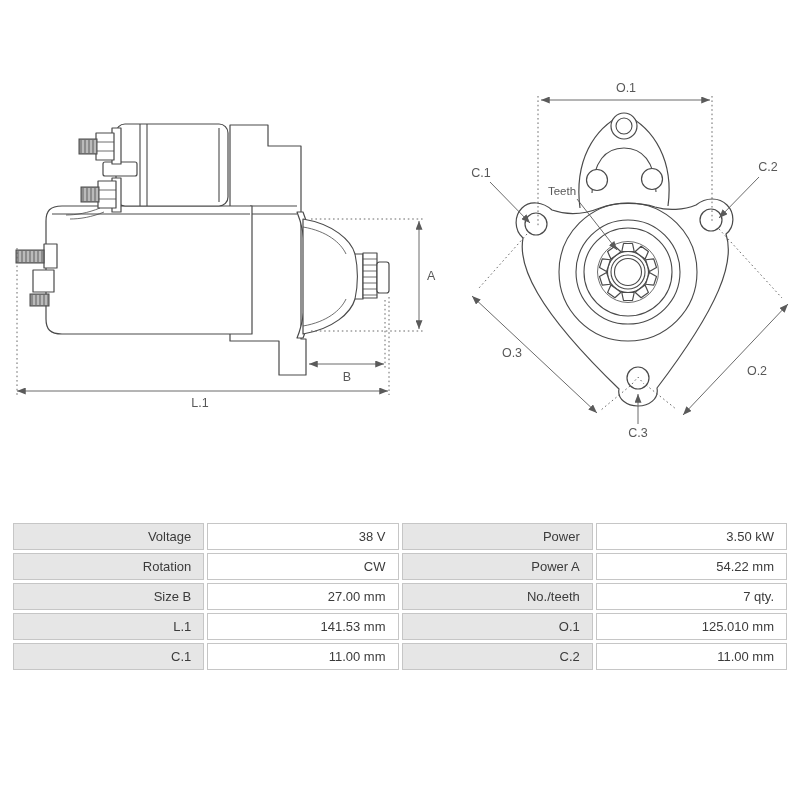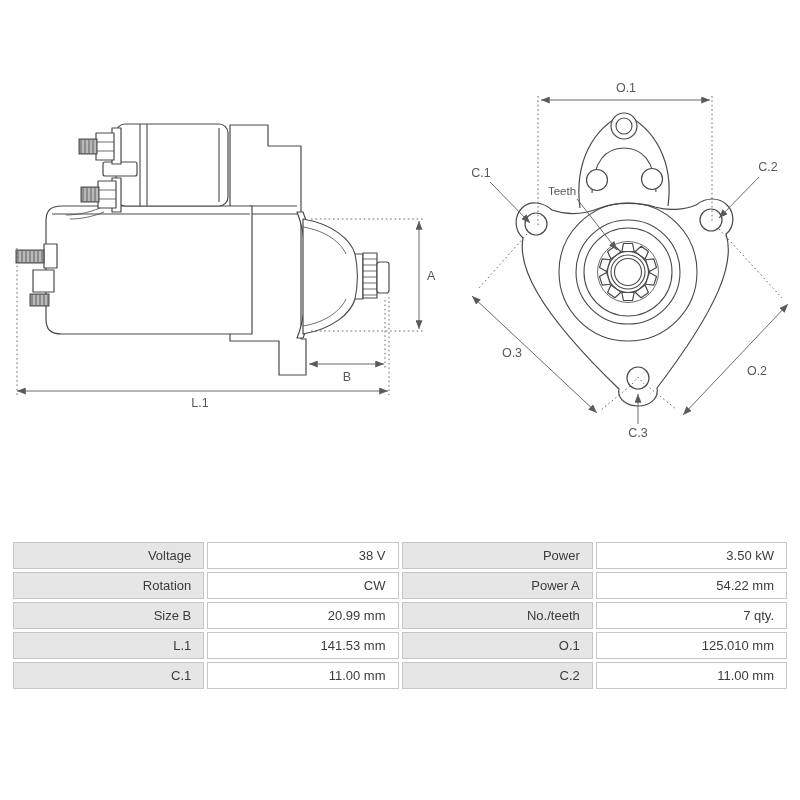--- a/index.html
+++ b/index.html
@@ -12,21 +12,21 @@
   .ln{fill:none;stroke:#4a4a4a;stroke-width:1.1;stroke-linejoin:round;}
   .thin{fill:none;stroke:#4a4a4a;stroke-width:0.8;}
   .stud{fill:#8c8c8c;stroke:#4a4a4a;stroke-width:1;}
   .thread{fill:none;stroke:#f4f4f4;stroke-width:0.9;}
   .dim{fill:none;stroke:#5a5a5a;stroke-width:0.9;}
   .dot{fill:none;stroke:#5a5a5a;stroke-width:0.9;stroke-dasharray:1.6 2.8;}
   text.dlabel{font-family:"Liberation Sans",sans-serif;font-size:12.5px;fill:#585858;}
   text.small{font-size:11.5px;}
 
   
-  table.spec{position:absolute;left:10px;top:539px;width:780px;
+  table.spec{position:absolute;left:10px;top:520px;width:780px;
     border-collapse:separate;border-spacing:3px;table-layout:fixed;}
   table.spec td{border:1px solid #c6c6c6;padding:3px 12px;font-size:13px;
     line-height:16px;color:#3b3b3b;text-align:right;height:19px;vertical-align:middle;}
   td.lbl{background:#e6e6e6;}
   td.val{background:#ffffff;}
 </style>
 </head>
 <body>
 
 <div class="page">
@@ -178,21 +178,21 @@
         <td class="val">3.50 kW</td>
       </tr>
       <tr>
         <td class="lbl">Rotation</td>
         <td class="val">CW</td>
         <td class="lbl">Power A</td>
         <td class="val">54.22 mm</td>
       </tr>
       <tr>
         <td class="lbl">Size B</td>
-        <td class="val">20.99 mm</td>
+        <td class="val">27.00 mm</td>
         <td class="lbl">No./teeth</td>
         <td class="val">7 qty.</td>
       </tr>
       <tr>
         <td class="lbl">L.1</td>
         <td class="val">141.53 mm</td>
         <td class="lbl">O.1</td>
         <td class="val">125.010 mm</td>
       </tr>
       <tr>

